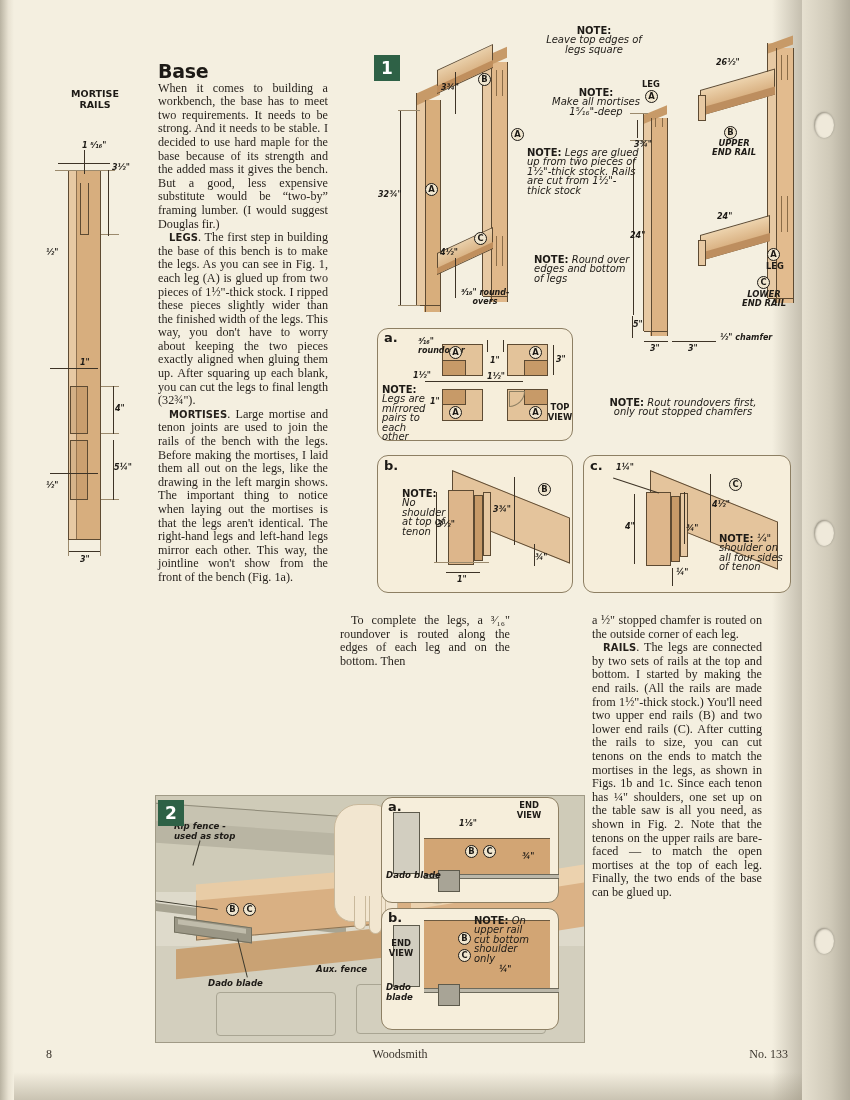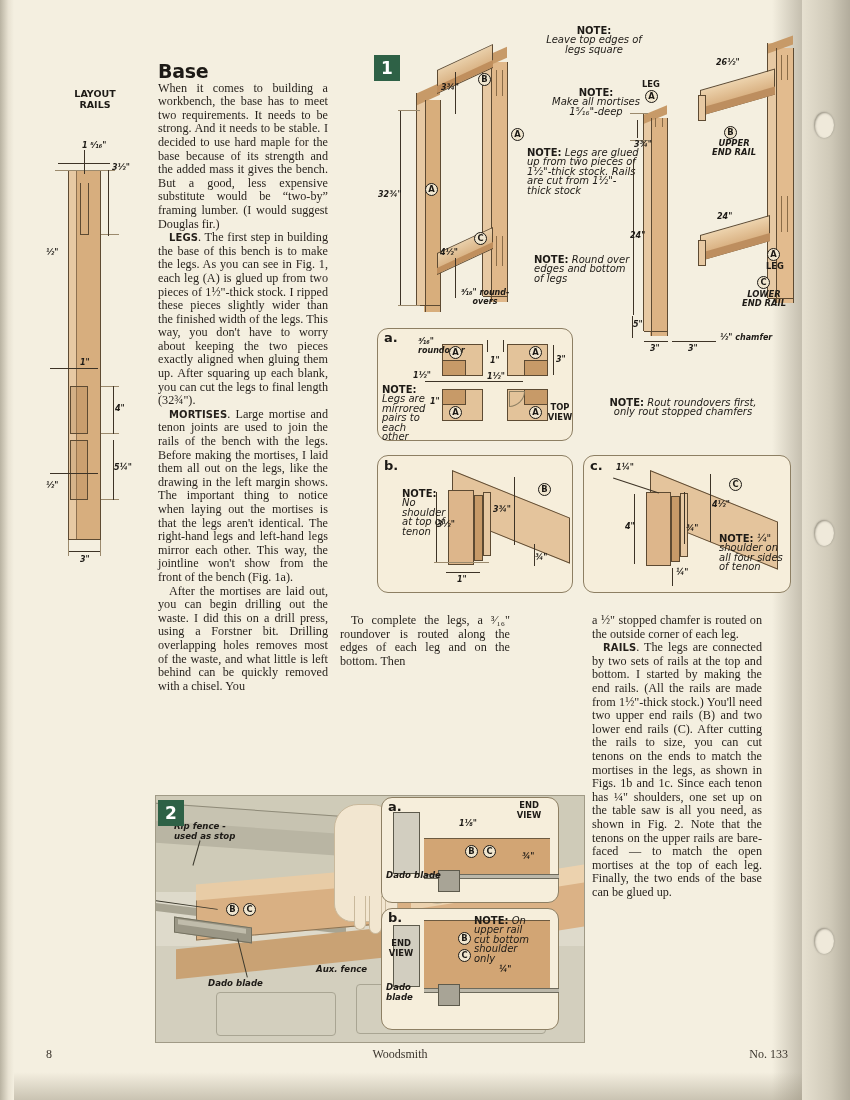--- a/index.html
+++ b/index.html
@@ -100,21 +100,21 @@
   <div class="sheet-edge-r"></div>
   <div class="gutter-shadow"></div>
   <div class="page-bottom-shadow"></div>
   <div class="hole h1"></div>
   <div class="hole h2"></div>
   <div class="hole h3"></div>
 
   <div style="position:absolute;left:40px;top:88px;width:110px;text-align:center;
               font-family:'DejaVu Sans',sans-serif;font-weight:bold;font-size:9.5px;
               line-height:11px;color:#1d1a16;">
-    <div>LAYOUT</div>
+    <div>MORTISE</div>
     <div>RAILS</div>
   </div>
 
   <div>
 
     <div class="wood" style="left:68px;top:170px;width:33px;height:370px;
          background:linear-gradient(to right,#cfa madrid,#d9b184);"></div>
     <div class="wood" style="left:68px;top:170px;width:33px;height:370px;background:#d7ae7e;"></div>
     <div class="wood3" style="left:68px;top:170px;width:8px;height:370px;"></div>
     <div class="ln" style="left:68px;top:170px;width:1px;height:370px;"></div>
@@ -162,21 +162,20 @@
   <div class="dim" style="left:115px;top:404px;">4"</div>
   <div class="dim" style="left:46px;top:481px;">½"</div>
   <div class="dim" style="left:114px;top:463px;">5¼"</div>
   <div class="dim" style="left:80px;top:555px;">3"</div>
 
   <div class="col" style="left:158px;top:65px;width:170px;">
     <h2 class="base-head">Base</h2>
     <p class="first">When it comes to building a workbench, the base has to meet two requirements. It needs to be strong. And it needs to be stable. I decided to use hard maple for the base because of its strength and the added mass it gives the bench. But a good, less expensive substitute would be “two-by” framing lumber. (I would suggest Douglas fir.)</p>
     <p><span class="runin">LEGS</span><span>. The first step in building the base of this bench is to make the legs. As you can see in Fig. 1, each leg (A) is glued up from two pieces of 1½"-thick stock. I ripped these pieces slightly wider than the finished width of the legs. This way, you don't have to worry about keeping the two pieces exactly aligned when gluing them up. After squaring up each blank, you can cut the legs to final length (32¾").</span></p>
     <p><span class="runin">MORTISES</span><span>. Large mortise and tenon joints are used to join the rails of the bench with the legs. Before making the mortises, I laid them all out on the legs, like the drawing in the left margin shows. The important thing to notice when laying out the mortises is that the legs aren't identical. The right-hand legs and left-hand legs mirror each other. This way, the jointline won't show from the front of the bench (Fig. 1a).</span></p>
-    <p>After the mortises are laid out, you can begin drilling out the waste. I did this on a drill press, using a Forstner bit. Drilling overlapping holes removes most of the waste, and what little is left behind can be quickly removed with a chisel. You</p>
   </div>
 
   <div class="col" style="left:340px;top:614px;width:170px;">
     <p>To complete the legs, a ³⁄₁₆" roundover is routed along the edges of each leg and on the bottom. Then</p>
   </div>
 
   <div class="col" style="left:592px;top:614px;width:170px;">
     <p class="first">a ½" stopped chamfer is routed on the outside corner of each leg.</p>
     <p><span class="runin">RAILS</span><span>. The legs are connected by two sets of rails at the top and bottom. I started by making the end rails. (All the rails are made from 1½"-thick stock.) You'll need two upper end rails (B) and two lower end rails (C). After cutting the rails to size, you can cut tenons on the ends to match the mortises in the legs, as shown in Figs. 1b and 1c. Since each tenon has ¼" shoulders, one set up on the table saw is all you need, as shown in Fig. 2. Note that the tenons on the upper rails are bare-faced — to match the open mortises at the top of each leg. Finally, the two ends of the base can be glued up.</span></p>
   </div>

